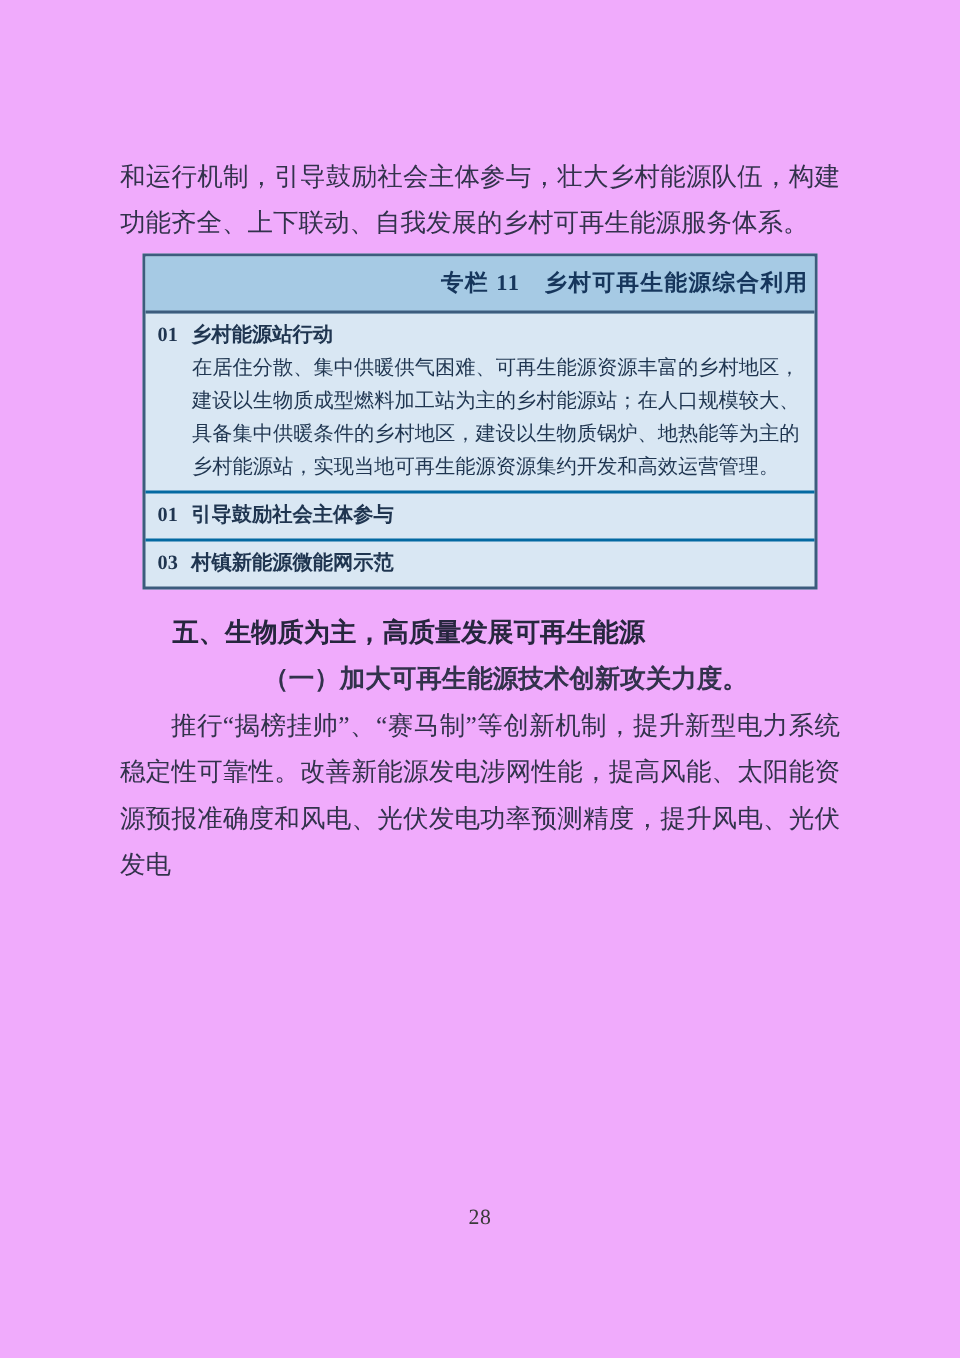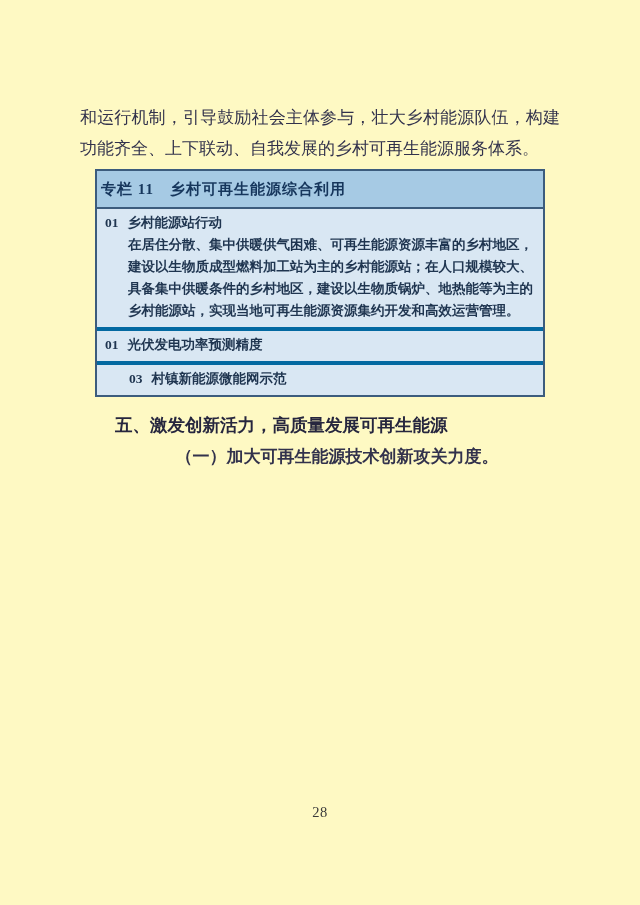--- a/index.html
+++ b/index.html
@@ -4,21 +4,21 @@
 <style>
   * { margin: 0; padding: 0; box-sizing: border-box; }
   html, body { background: #ffffff; }
   body {
     width: 640px; height: 905px;
     font-family: "Liberation Serif", serif;
   }
   .page {
     position: relative;
     width: 640px; height: 905px;
-    background: #fef9c3;
+    background: #f0abfc;
     overflow: hidden;
   }
   .content {
     width: 480px;
     margin: 0 auto;
     padding-top: 102px;
     color: #32324c;
     font-size: 17px;
     line-height: 31px;
     text-align: justify;
@@ -30,40 +30,39 @@
     border: 2px solid #3c5c7d;
     background: #d9e7f3;
     color: #1f3550;
     font-size: 13.5px;
     line-height: 22px;
     text-align: left;
   }
   .box-header {
     background: #a6cae4;
     color: #16365c;
-    text-align: left;
+    text-align: right;
     font-weight: bold;
     font-size: 15px;
     line-height: 22px;
     padding: 7px 4px;
     border-bottom: 2px solid #3c5c7d;
     letter-spacing: 1px;
     text-indent: 0;
   }
   .box-row {
     padding: 3px 10px 5px 8px;
-    border-bottom: 4px solid #0369a1;
+    border-bottom: 2px solid #0369a1;
   }
-  .box-row:last-child { border-bottom: none; margin-left: 24px; }
+  .box-row:last-child { border-bottom: none; }
   .row-title { font-weight: bold; }
   .row-num { display: inline-block; margin-right: 9px; font-weight: bold; }
   .row-body {
     padding-left: 23px;
     text-align: justify;
-    font-weight: bold;
   }
   .section-heading {
     font-weight: bold;
     font-size: 17.5px;
     color: #26263e;
     margin-top: 13px;
     text-indent: 2em;
     text-align: left;
   }
   .para { text-indent: 2em; }
@@ -95,33 +94,34 @@
 
       <div class="box-row">
         <div class="row-title">
           <span class="row-num">01</span><span>乡村能源站行动</span>
         </div>
         <div class="row-body">在居住分散、集中供暖供气困难、可再生能源资源丰富的乡村地区，建设以生物质成型燃料加工站为主的乡村能源站；在人口规模较大、具备集中供暖条件的乡村地区，建设以生物质锅炉、地热能等为主的乡村能源站，实现当地可再生能源资源集约开发和高效运营管理。</div>
       </div>
 
       <div class="box-row">
         <div class="row-title">
-          <span class="row-num">01</span><span>光伏发电功率预测精度</span>
+          <span class="row-num">01</span><span>引导鼓励社会主体参与</span>
         </div>
       </div>
 
       <div class="box-row">
         <div class="row-title">
           <span class="row-num">03</span><span>村镇新能源微能网示范</span>
         </div>
       </div>
     </div>
 
-    <h2 class="section-heading">五、激发创新活力，高质量发展可再生能源</h2>
+    <h2 class="section-heading">五、生物质为主，高质量发展可再生能源</h2>
 
 
     <p class="sub-heading">（一）加大可再生能源技术创新攻关力度。</p>
 
+    <p class="para">推行“揭榜挂帅”、“赛马制”等创新机制，提升新型电力系统稳定性可靠性。改善新能源发电涉网性能，提高风能、太阳能资源预报准确度和风电、光伏发电功率预测精度，提升风电、光伏发电</p>
 
   </div>
 
   <div class="page-number">28</div>
 </div>
 
 </body></html>

